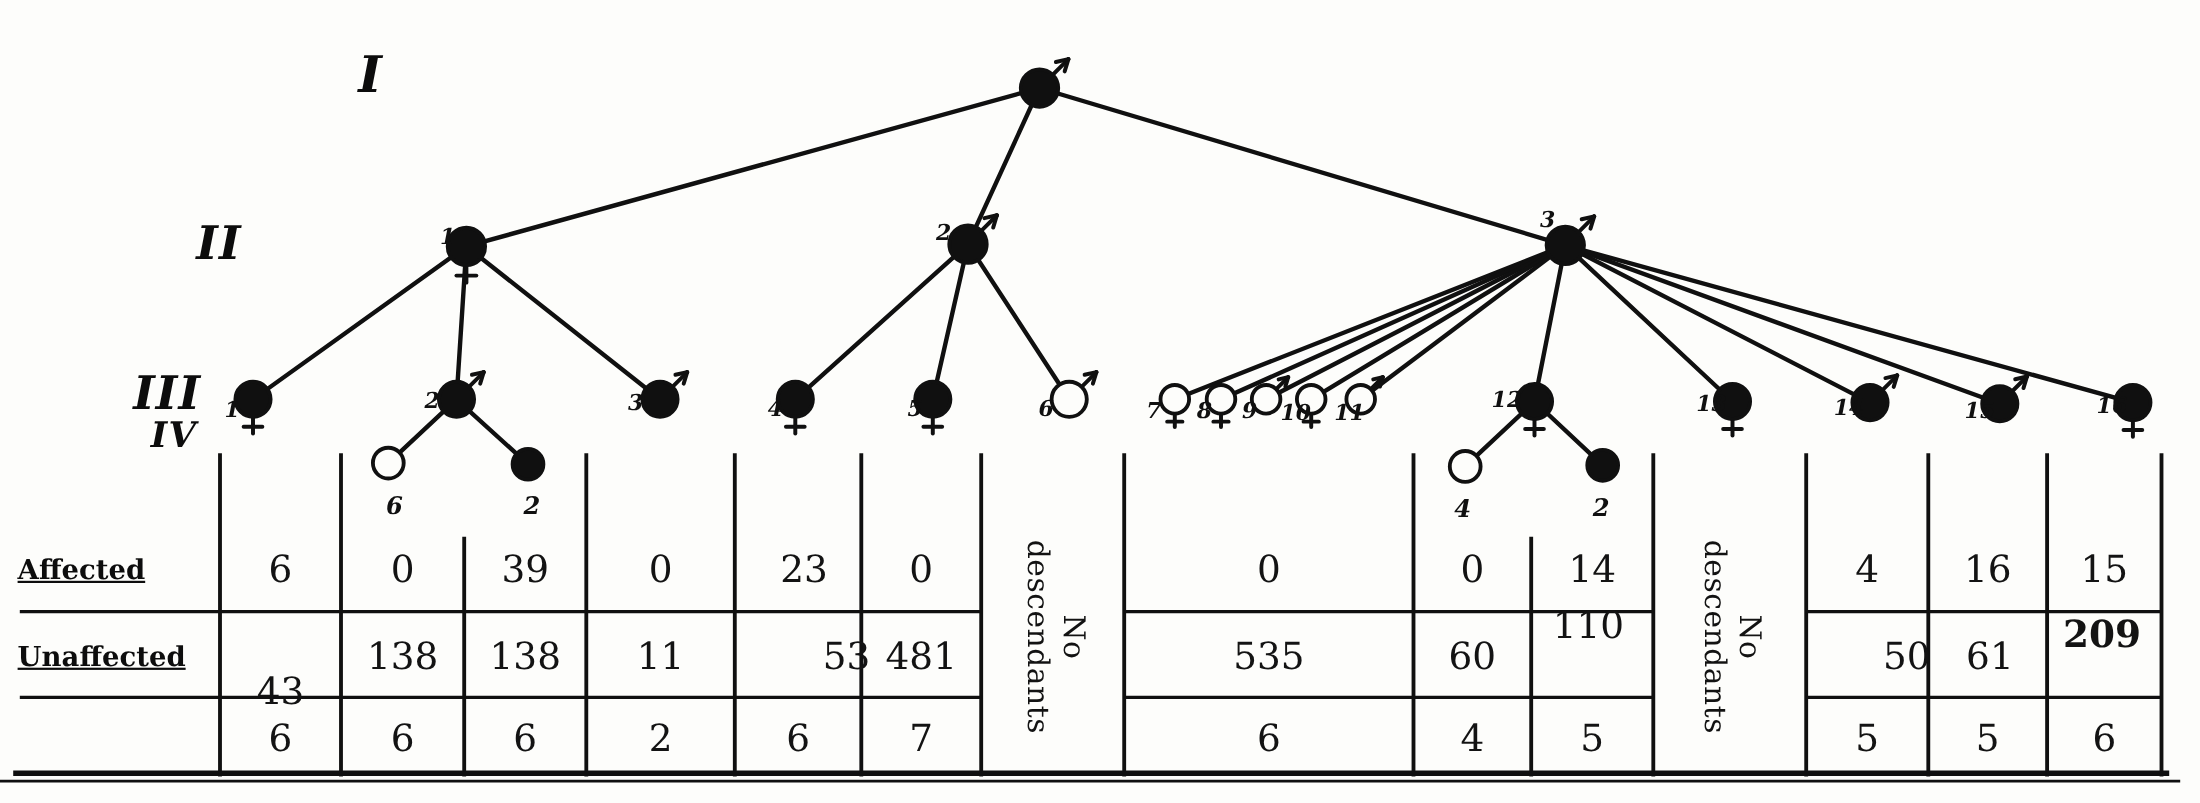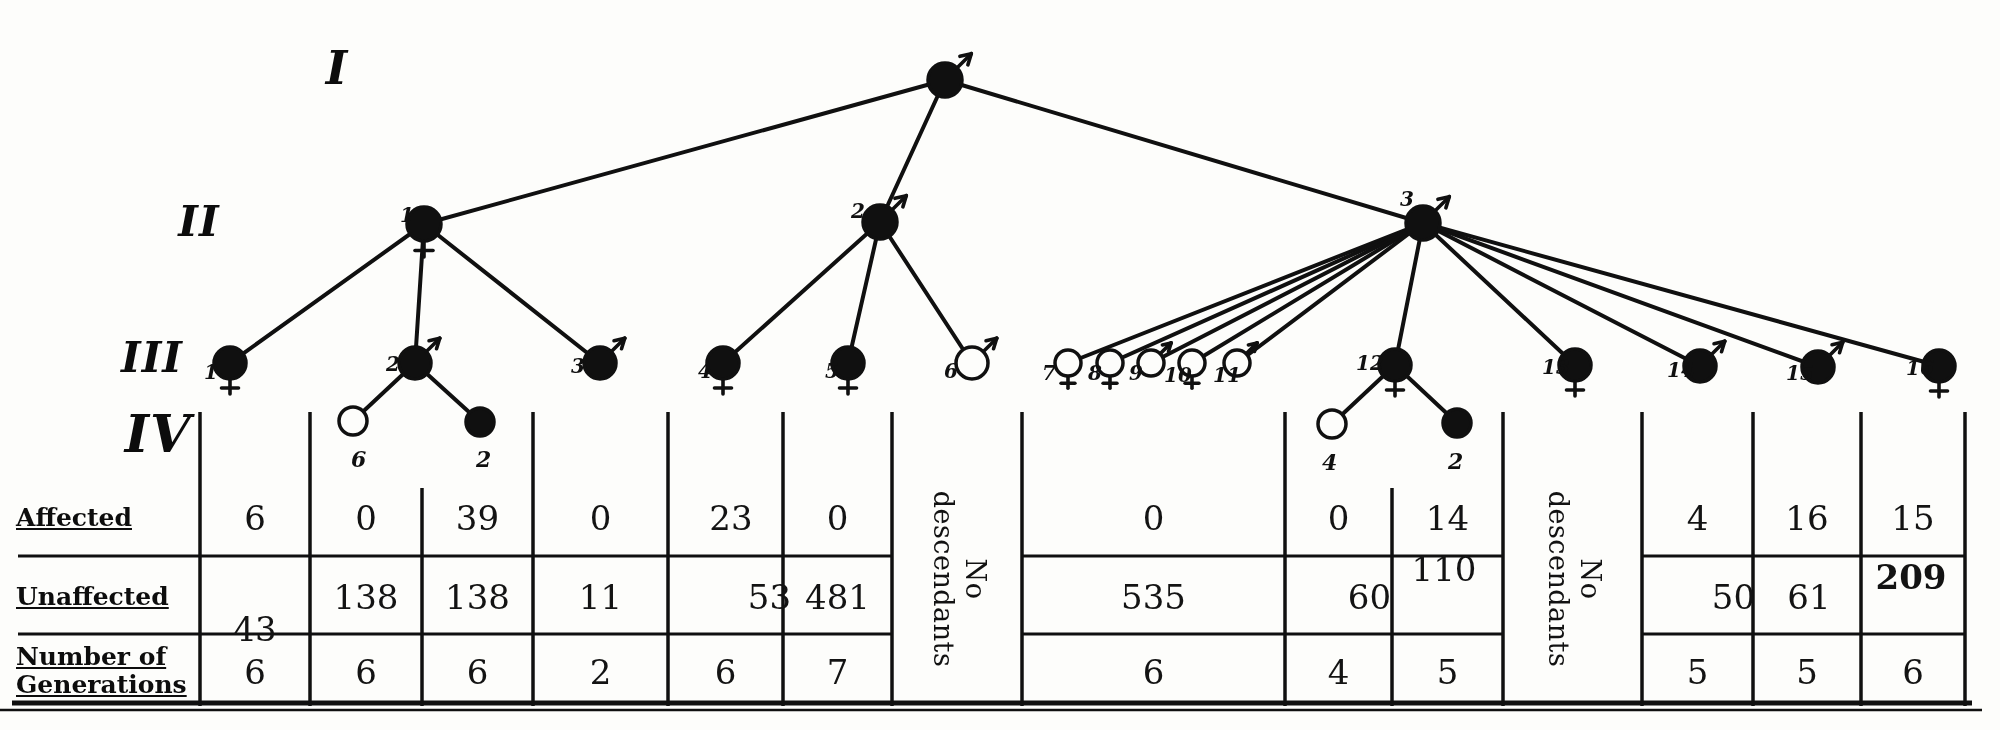--- a/index.html
+++ b/index.html
@@ -192,28 +192,24 @@
       <text x="476" y="467" font-family="&quot;DejaVu Serif&quot;,&quot;Liberation Serif&quot;,serif" font-size="22" font-style="italic" font-weight="bold" fill="#101010">2</text>
       <circle cx="1332" cy="424" r="14" fill="#fdfdfb" stroke="#101010" stroke-width="3.5"></circle>
       <text x="1322" y="470" font-family="&quot;DejaVu Serif&quot;,&quot;Liberation Serif&quot;,serif" font-size="22" font-style="italic" font-weight="bold" fill="#101010">4</text>
       <circle cx="1457" cy="423" r="14" fill="#101010" stroke="#101010" stroke-width="3.5"></circle>
       <text x="1448" y="469" font-family="&quot;DejaVu Serif&quot;,&quot;Liberation Serif&quot;,serif" font-size="22" font-style="italic" font-weight="bold" fill="#101010">2</text>
     </svg>
 
   <div class="gen-label" style="left: 337px; top: 68px; font-size: 46px;">I</div>
   <div class="gen-label" style="left: 199px; top: 221px; font-size: 42px;">II</div>
   <div class="gen-label" style="left: 152px; top: 357px; font-size: 42px;">III</div>
-  <div class="gen-label" style="left: 158px; top: 433px; font-size: 52px;">IV</div>
+  <div class="gen-label" style="left: 158px; top: 395px; font-size: 32px;">IV</div>
 
   <div class="row-label" style="top:504px;">Affected</div>
   <div class="row-label" style="top:583px;">Unaffected</div>
-  <div class="row-label" style="top:643px;">
-    <div>Number of</div>
-    <div>Generations</div>
-  </div>
 
   <div class="no-desc" style="left:832px;top:545px;">
     <div>No</div>
     <div>descendants</div>
   </div>
   <div class="no-desc" style="left:1447px;top:545px;">
     <div>No</div>
     <div>descendants</div>
   </div>
 
@@ -233,21 +229,21 @@
       <div class="cell" style="left: 670px; width: 122px; top: 495px;">23</div>
       <div class="cell" style="left: 670px; width: 111px; top: 574px; margin-left: 44px;">53</div>
       <div class="cell" style="left: 670px; width: 111px; top: 649px;">6</div>
       <div class="cell" style="left: 785px; width: 105px; top: 495px;">0</div>
       <div class="cell" style="left: 785px; width: 105px; top: 574px;">481</div>
       <div class="cell" style="left: 785px; width: 105px; top: 649px;">7</div>
       <div class="cell" style="left: 1024px; width: 259px; top: 495px;">0</div>
       <div class="cell" style="left: 1024px; width: 259px; top: 574px;">535</div>
       <div class="cell" style="left: 1024px; width: 259px; top: 649px;">6</div>
       <div class="cell" style="left: 1287px; width: 103px; top: 495px;">0</div>
-      <div class="cell" style="left: 1287px; width: 103px; top: 574px; padding-left: 31px;">60</div>
+      <div class="cell" style="left: 1287px; width: 103px; top: 574px;">60</div>
       <div class="cell" style="left: 1287px; width: 103px; top: 649px;">4</div>
       <div class="cell" style="left: 1394px; width: 107px; top: 495px;">14</div>
       <div class="cell" style="left: 1394px; width: 100px; top: 546px;">110</div>
       <div class="cell" style="left: 1394px; width: 107px; top: 649px;">5</div>
       <div class="cell" style="left: 1644px; width: 107px; top: 495px;">4</div>
       <div class="cell" style="left: 1644px; width: 107px; top: 574px; margin-left: 36px;">50</div>
       <div class="cell" style="left: 1644px; width: 107px; top: 649px;">5</div>
       <div class="cell" style="left: 1755px; width: 104px; top: 495px;">16</div>
       <div class="cell" style="left: 1755px; width: 108px; top: 574px;">61</div>
       <div class="cell" style="left: 1755px; width: 104px; top: 649px;">5</div>

